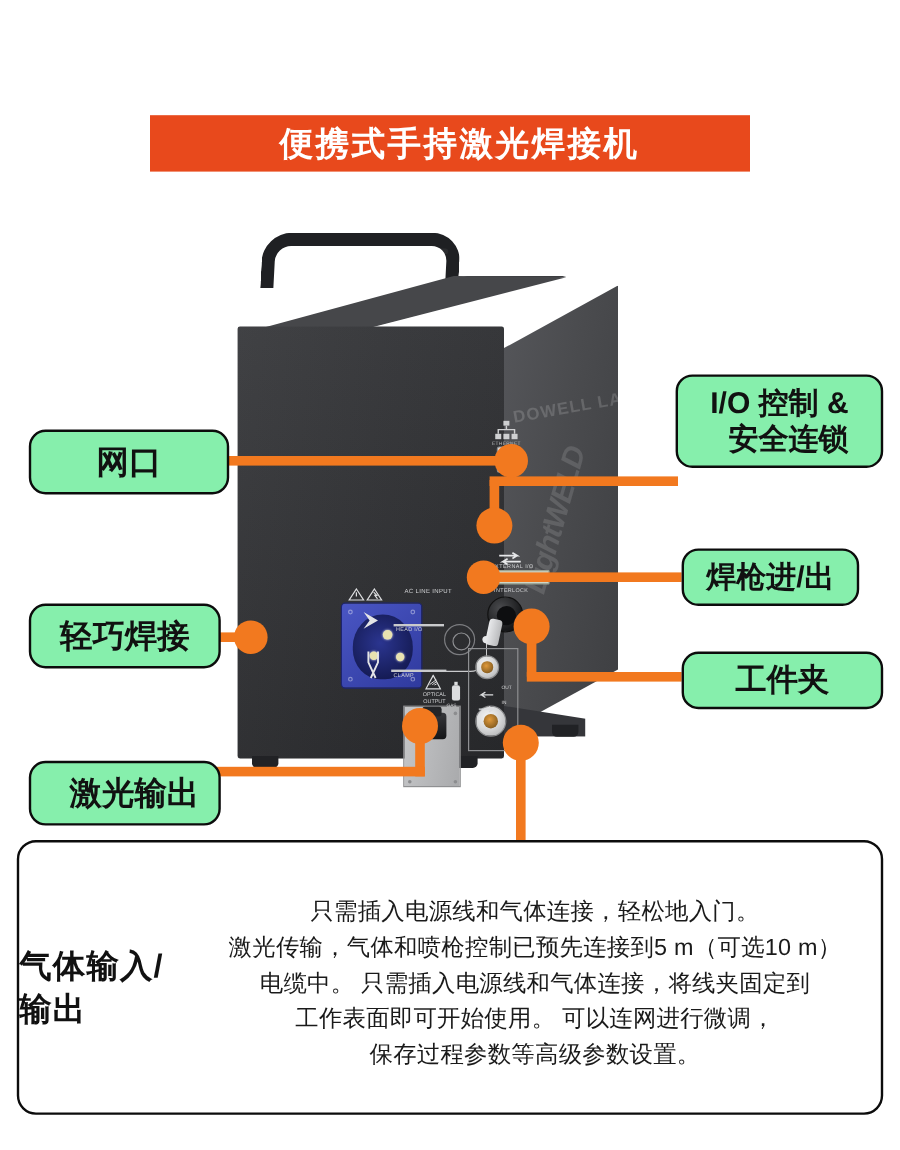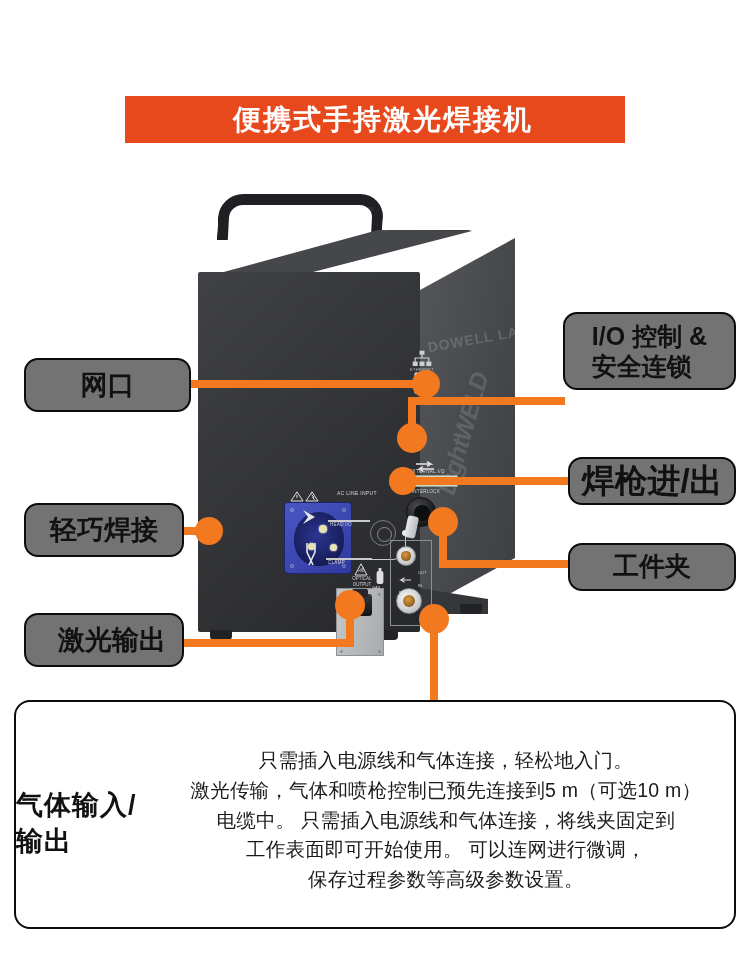--- a/index.html
+++ b/index.html
@@ -24,29 +24,29 @@
     position:absolute; top:96px; left:125px; width:500px; height:47px;
     background:#e8491c; display:flex; align-items:center; justify-content:center;
   }
   .subtitle-text {
     color:#ffffff; font-size:28px; font-weight:700; letter-spacing:2px;margin-left:16px;
   }
 
   
   .callout {
     position:absolute; border:2.5px solid #0c0c0c; border-radius:14px;
-    background:#737373; display:flex; align-items:center; justify-content:center;
-    text-align:left; color:#111; font-weight:700; line-height:1.22;
+    background:#86efac; display:flex; align-items:center; justify-content:center;
+    text-align:right; color:#111; font-weight:700; line-height:1.22;
     padding:4px 8px; z-index:40;
   }
   .c-net    { left:24px;  top:358px; width:167px; height:54px; font-size:27px; }
   .c-power  { left:24px;  top:503px; width:160px; height:54px; font-size:27px; }
-  .c-laser  { left:24px;  top:613px; width:160px; height:54px; font-size:27px;padding-left:24px; }
+  .c-laser  { left:24px;  top:634px; width:160px; height:54px; font-size:27px;padding-left:24px; }
   .c-io     { left:563px; top:312px; width:173px; height:78px; font-size:25px; }
-  .c-gun    { left:568px; top:457px; width:168px; height:48px; font-size:33px; }
+  .c-gun    { left:568px; top:457px; width:148px; height:48px; font-size:25px; }
   .c-clamp  { left:568px; top:543px; width:168px; height:48px; font-size:26px; }
 
   
   .lead { position:absolute; background:#f2791f; z-index:30; }
   .dot  { position:absolute; background:#f2791f; border-radius:50%; z-index:31; }
 
   
   .machine { position:absolute; left:170px; top:190px; width:370px; height:490px; z-index:10; }
 
   .handle {

